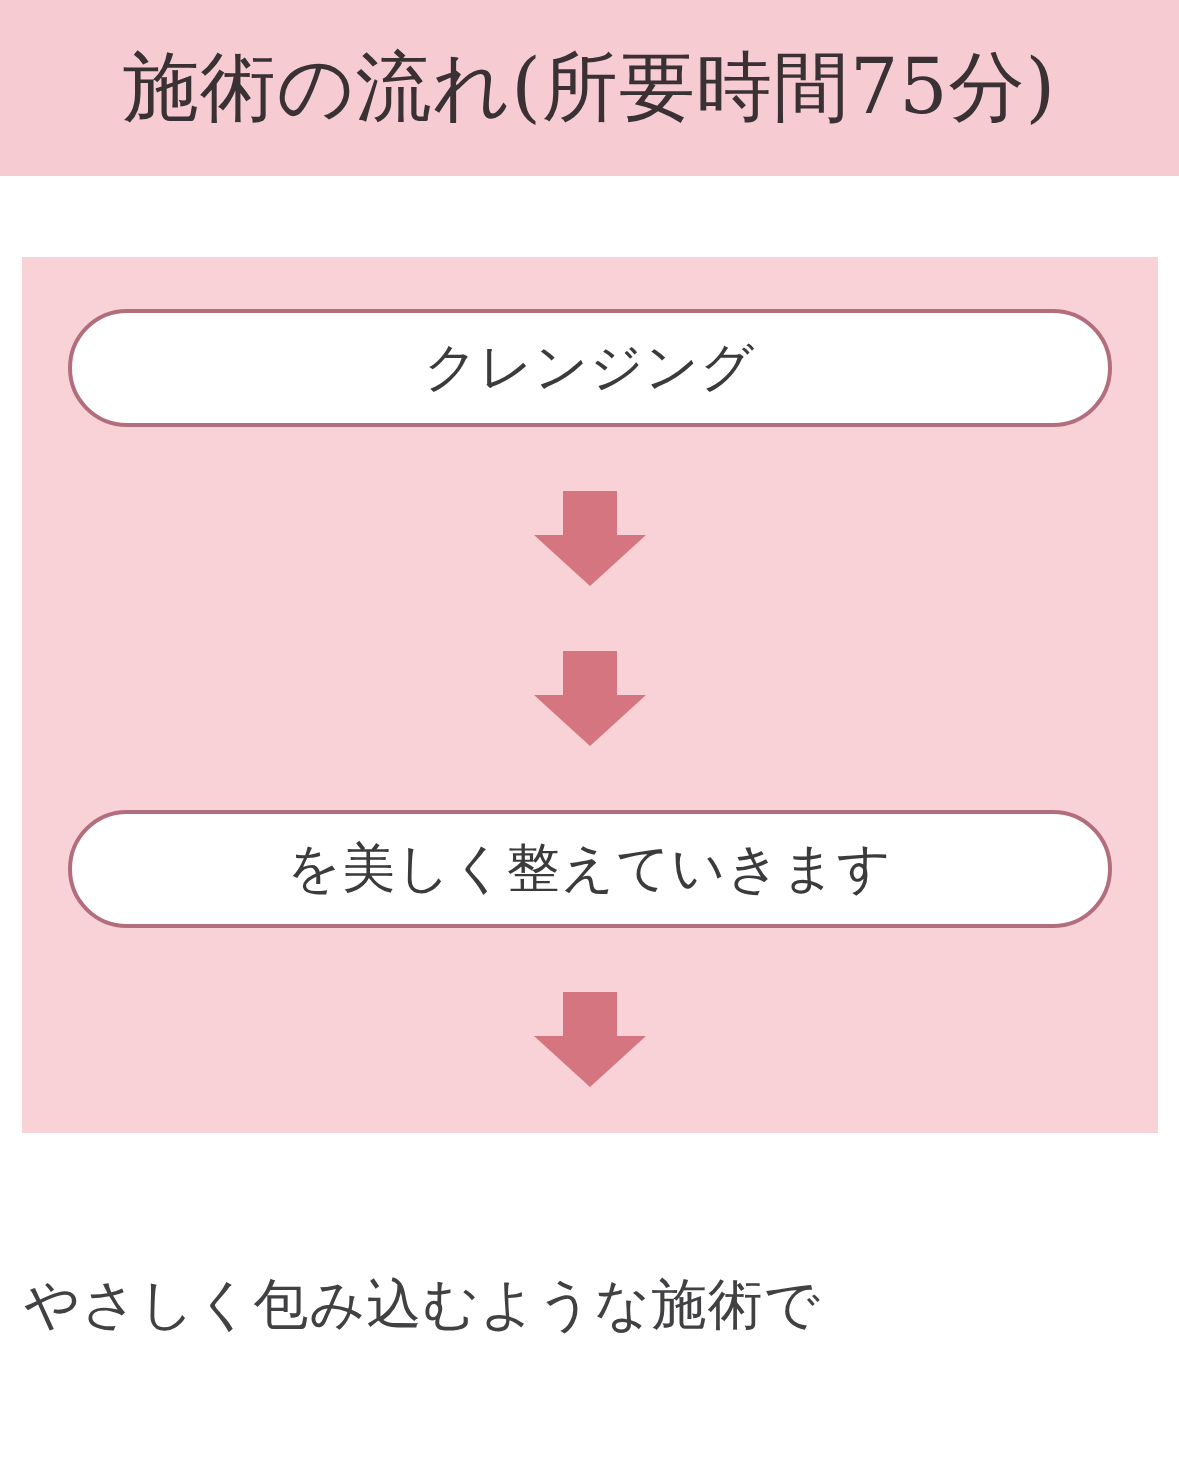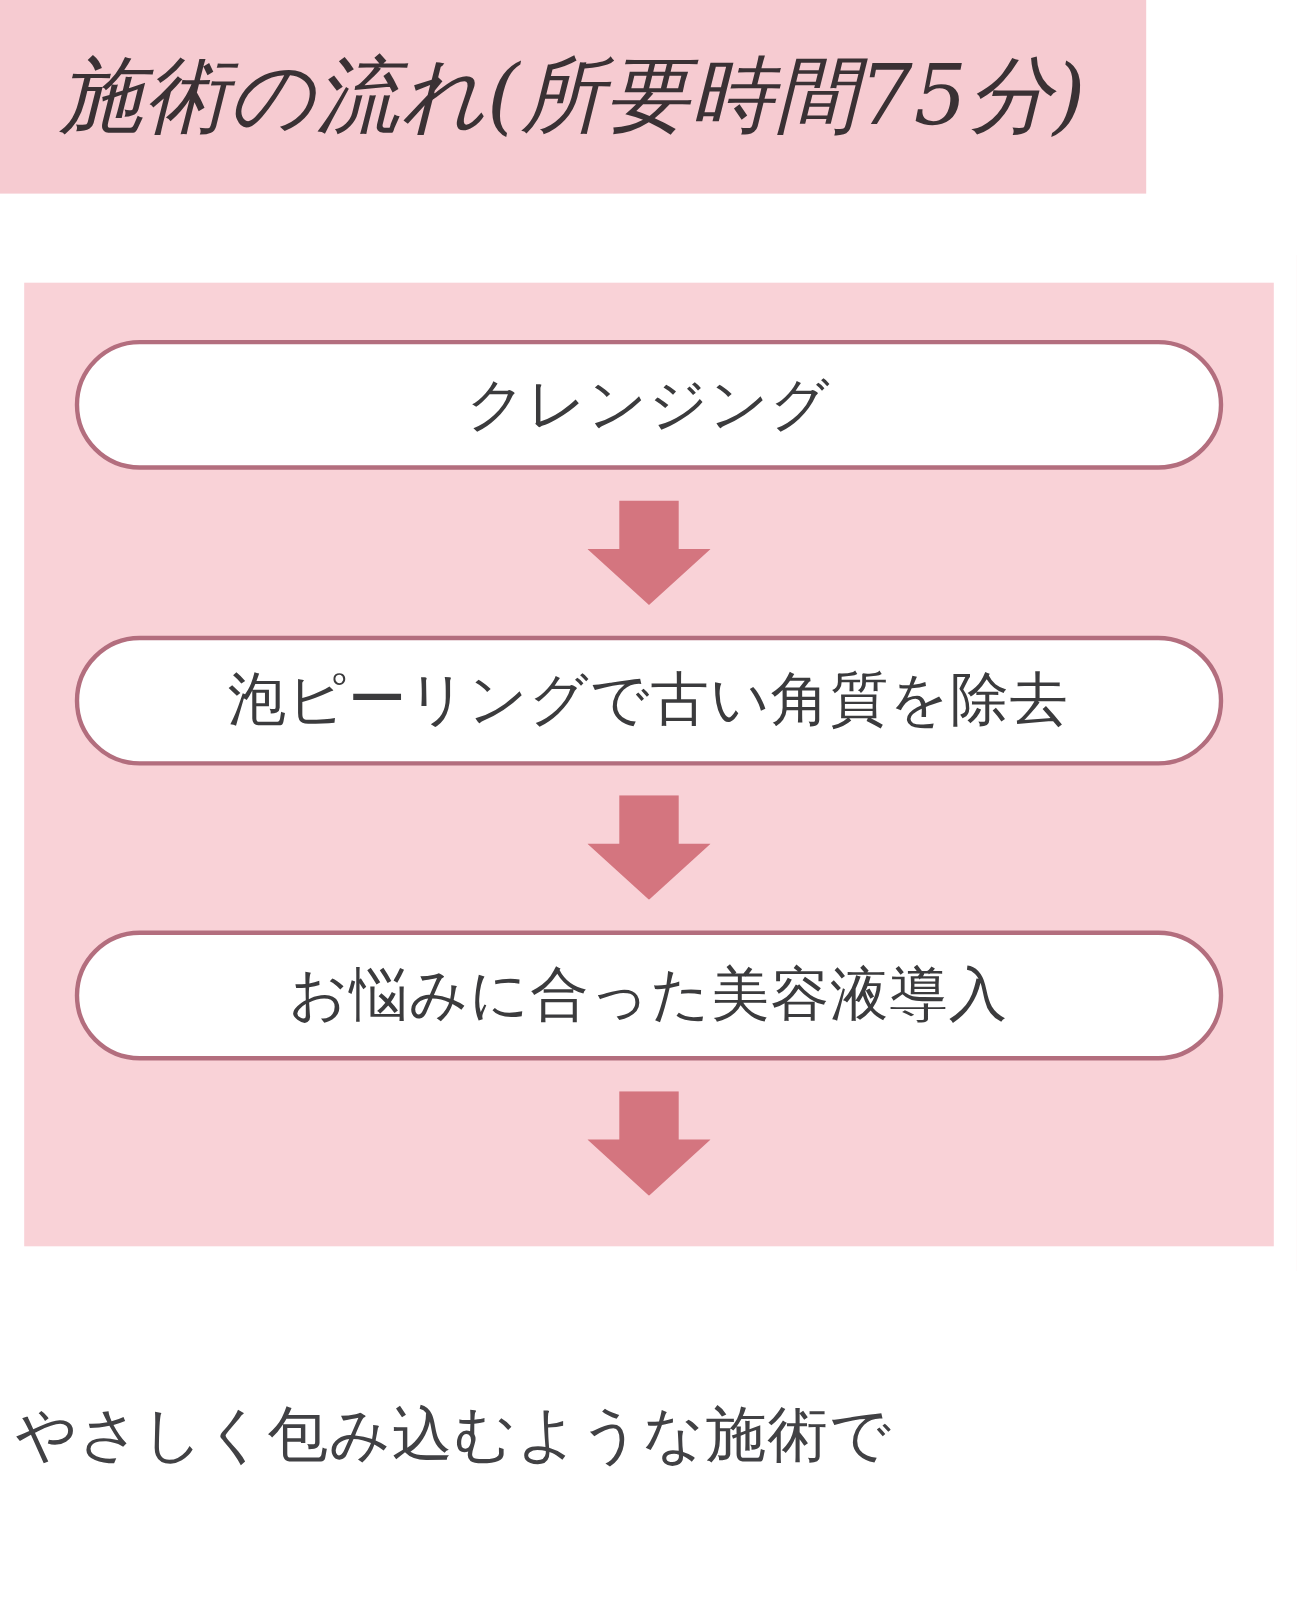--- a/index.html
+++ b/index.html
@@ -15,27 +15,26 @@
   *{margin:0;padding:0;box-sizing:border-box;}
   html,body{width:1179px;}
   body{
     width:1179px;
     height:1470px;
     background:#ffffff;
     font-family:"DejaVu Serif","Liberation Serif",serif;
     overflow:hidden;
   }
   .banner{
-    width:1042px;
+    width:1179px;
     height:176px;
     background:var(--c-banner);
     display:flex;
     align-items:center;
     justify-content:center;
-    font-style:italic;
   }
   .banner h1{
     font-size:76px;
     font-weight:500;
     color:var(--c-title);
     letter-spacing:1px;
     white-space:nowrap;
   }
   .flow-panel{
     width:1136px;
@@ -64,21 +63,21 @@
     letter-spacing:1px;
     white-space:nowrap;
   }
   .arrow-wrap{
     height:95px;
     display:flex;
     align-items:center;
     justify-content:center;
   }
   .footer-text{
-    margin:128px 0 0 14px;
+    margin:128px 0 0 24px;
     font-size:55px;
     color:var(--c-footer);
     line-height:1.58;
     letter-spacing:1px;
   }
 </style>
 </head>
 <body>
 
 <header class="banner">
@@ -90,32 +89,29 @@
   <div class="step-pill">
     <span>クレンジング</span>
   </div>
 
   <div class="arrow-wrap">
     <svg width="112" height="95" viewBox="0 0 112 95" aria-hidden="true">
       <polygon points="29,0 83,0 83,44 112,44 56,95 0,44 29,44" fill="#d4757f"></polygon>
     </svg>
   </div>
 
-  <div class="step-pill">
-    <span>泡ピーリングで古い角質を除去</span>
-  </div>
 
   <div class="arrow-wrap">
     <svg width="112" height="95" viewBox="0 0 112 95" aria-hidden="true">
       <polygon points="29,0 83,0 83,44 112,44 56,95 0,44 29,44" fill="#d4757f"></polygon>
     </svg>
   </div>
 
   <div class="step-pill">
-    <span>お悩みに合った美容液導入</span>
+    <span>を美しく整えていきます</span>
   </div>
 
   <div class="arrow-wrap">
     <svg width="112" height="95" viewBox="0 0 112 95" aria-hidden="true">
       <polygon points="29,0 83,0 83,44 112,44 56,95 0,44 29,44" fill="#d4757f"></polygon>
     </svg>
   </div>
 
 
 </section>

